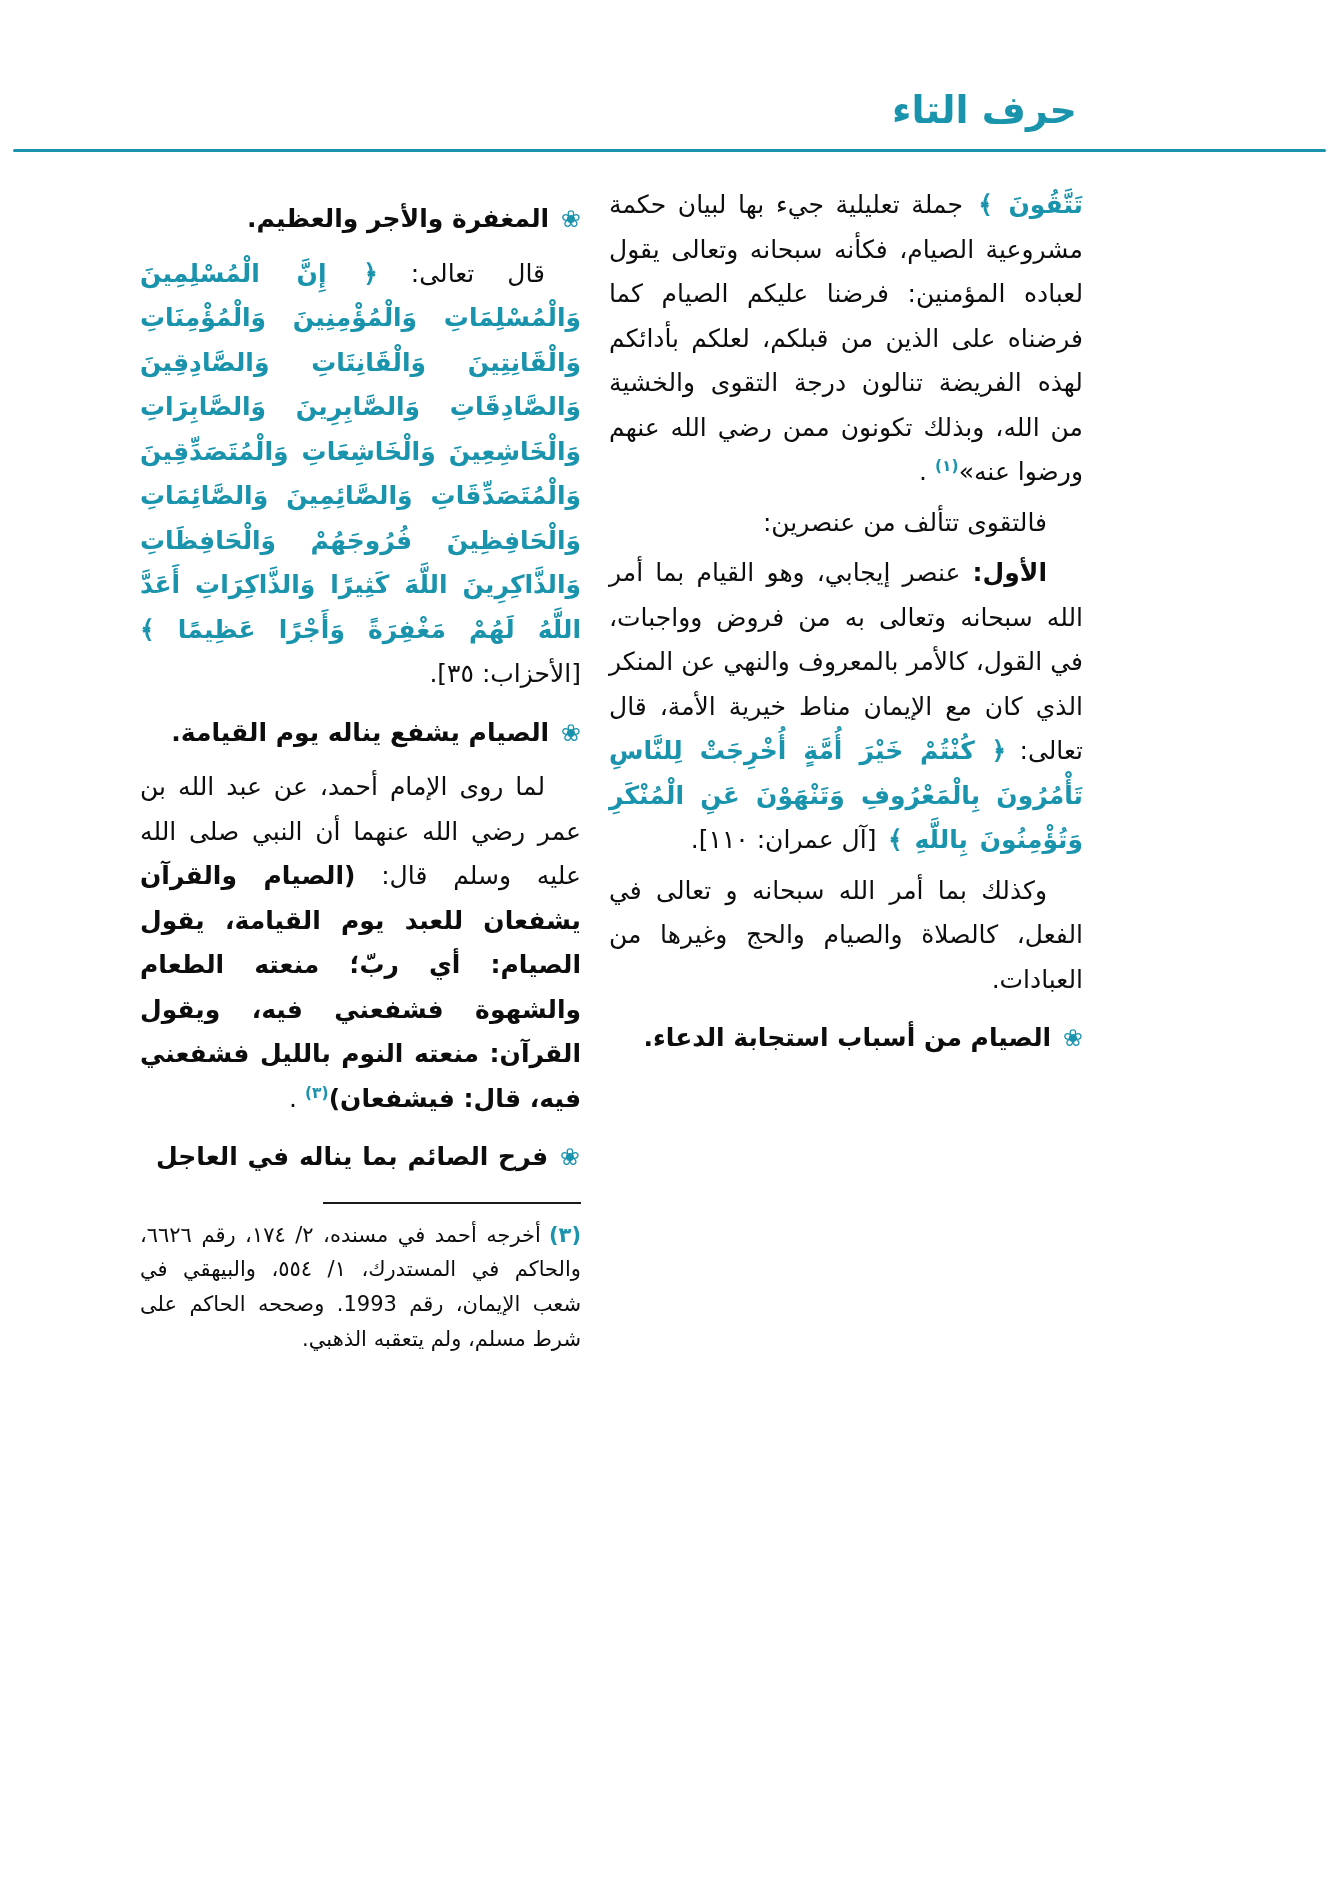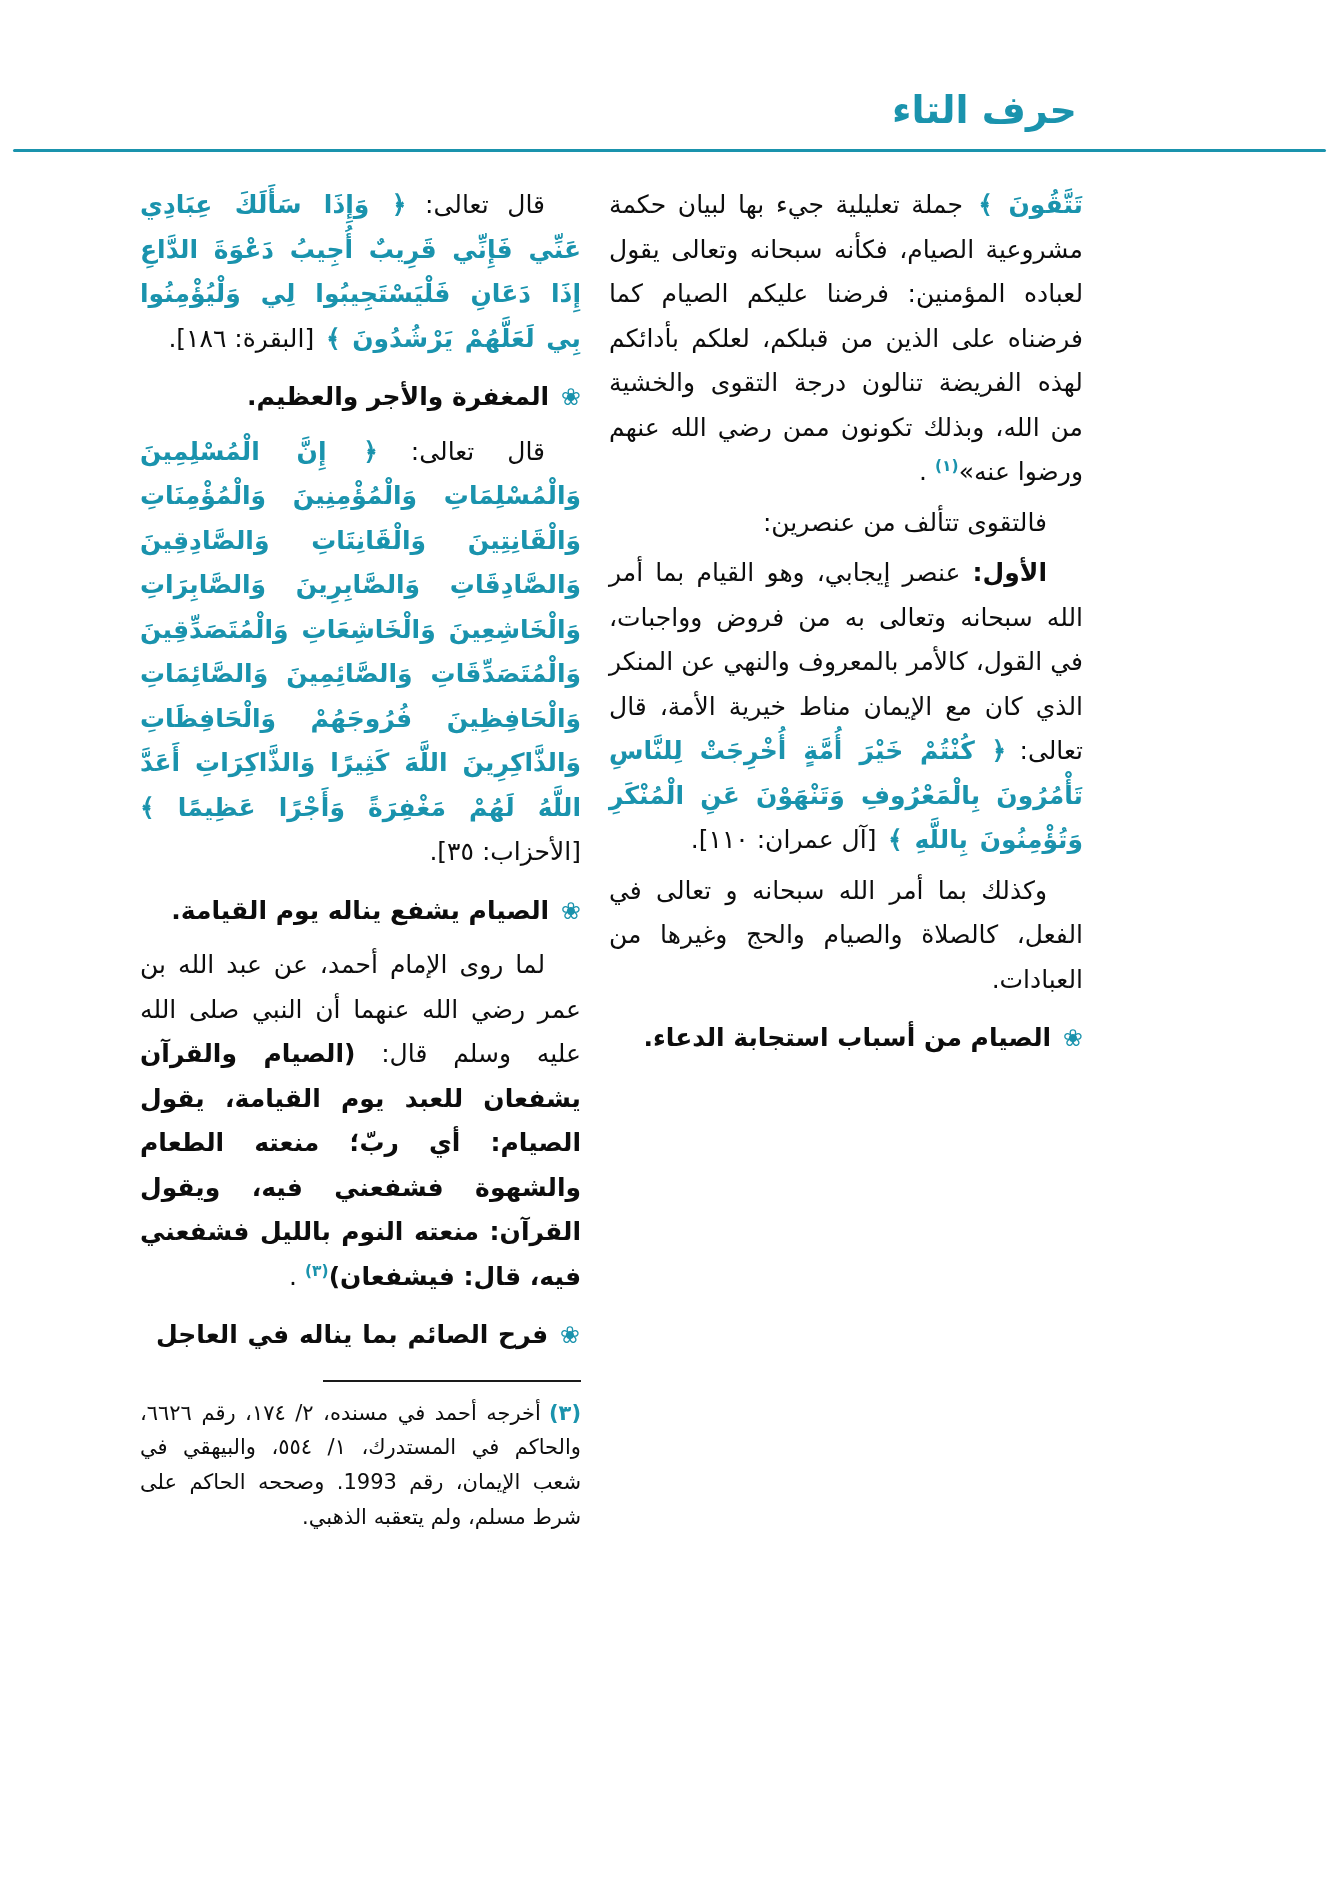--- a/index.html
+++ b/index.html
@@ -134,21 +134,20 @@
           <p class="para"><span class="run run-quran">تَتَّقُونَ ﴾ </span><span class="run run-normal">جملة تعليلية جيء بها لبيان حكمة مشروعية الصيام، فكأنه سبحانه وتعالى يقول لعباده المؤمنين: فرضنا عليكم الصيام كما فرضناه على الذين من قبلكم، لعلكم بأدائكم لهذه الفريضة تنالون درجة التقوى والخشية من الله، وبذلك تكونون ممن رضي الله عنهم ورضوا عنه»</span><span class="run run-sup">(١)</span><span class="run run-normal"> .</span></p>
           <p class="para indent"><span class="run run-normal">فالتقوى تتألف من عنصرين:</span></p>
           <p class="para indent"><span class="run run-bold">الأول:</span><span class="run run-normal"> عنصر إيجابي، وهو القيام بما أمر الله سبحانه وتعالى به من فروض وواجبات، في القول، كالأمر بالمعروف والنهي عن المنكر الذي كان مع الإيمان مناط خيرية الأمة، قال تعالى: </span><span class="run run-quran">﴿ كُنْتُمْ خَيْرَ أُمَّةٍ أُخْرِجَتْ لِلنَّاسِ تَأْمُرُونَ بِالْمَعْرُوفِ وَتَنْهَوْنَ عَنِ الْمُنْكَرِ وَتُؤْمِنُونَ بِاللَّهِ ﴾ </span><span class="run run-normal">[آل عمران: ١١٠].</span></p>
           <p class="para indent"><span class="run run-normal">وكذلك بما أمر الله سبحانه و تعالى في الفعل، كالصلاة والصيام والحج وغيرها من العبادات.</span></p>
           <p class="para heading"><span class="run run-flower">❀</span><span class="run run-heading">الصيام من أسباب استجابة الدعاء.</span></p>
         </div>
     </div>
 
     <div class="col-left">
       <div class="paragraphs">
-          <p class="para indent"><span class="run run-normal">قال تعالى: </span><span class="run run-quran">﴿ وَإِذَا سَأَلَكَ عِبَادِي عَنِّي فَإِنِّي قَرِيبٌ أُجِيبُ دَعْوَةَ الدَّاعِ إِذَا دَعَانِ فَلْيَسْتَجِيبُوا لِي وَلْيُؤْمِنُوا بِي لَعَلَّهُمْ يَرْشُدُونَ ﴾ </span><span class="run run-normal">[البقرة: ١٨٦].</span></p>
           <p class="para heading"><span class="run run-flower">❀</span><span class="run run-heading">المغفرة والأجر والعظيم.</span></p>
           <p class="para indent"><span class="run run-normal">قال تعالى: </span><span class="run run-quran">﴿ إِنَّ الْمُسْلِمِينَ وَالْمُسْلِمَاتِ وَالْمُؤْمِنِينَ وَالْمُؤْمِنَاتِ وَالْقَانِتِينَ وَالْقَانِتَاتِ وَالصَّادِقِينَ وَالصَّادِقَاتِ وَالصَّابِرِينَ وَالصَّابِرَاتِ وَالْخَاشِعِينَ وَالْخَاشِعَاتِ وَالْمُتَصَدِّقِينَ وَالْمُتَصَدِّقَاتِ وَالصَّائِمِينَ وَالصَّائِمَاتِ وَالْحَافِظِينَ فُرُوجَهُمْ وَالْحَافِظَاتِ وَالذَّاكِرِينَ اللَّهَ كَثِيرًا وَالذَّاكِرَاتِ أَعَدَّ اللَّهُ لَهُمْ مَغْفِرَةً وَأَجْرًا عَظِيمًا ﴾ </span><span class="run run-normal">[الأحزاب: ٣٥].</span></p>
           <p class="para heading"><span class="run run-flower">❀</span><span class="run run-heading">الصيام يشفع يناله يوم القيامة.</span></p>
           <p class="para indent"><span class="run run-normal">لما روى الإمام أحمد، عن عبد الله بن عمر رضي الله عنهما أن النبي صلى الله عليه وسلم قال: </span><span class="run run-bold">(الصيام والقرآن يشفعان للعبد يوم القيامة، يقول الصيام: أي ربّ؛ منعته الطعام والشهوة فشفعني فيه، ويقول القرآن: منعته النوم بالليل فشفعني فيه، قال: فيشفعان)</span><span class="run run-sup">(٣)</span><span class="run run-normal"> .</span></p>
           <p class="para heading stretch"><span class="run run-flower">❀</span><span class="run run-heading">فرح الصائم بما يناله في العاجل</span></p>
         </div>
       <div class="footnotes">
         <div class="fn-sep"></div>
         <div class="footnotes-list">
             <div class="footnote"><span class="fn-marker">(٣)</span><span class="fn-text">أخرجه أحمد في مسنده، ٢/ ١٧٤، رقم ٦٦٢٦، والحاكم في المستدرك، ١/ ٥٥٤، والبيهقي في شعب الإيمان، رقم 1993. وصححه الحاكم على شرط مسلم، ولم يتعقبه الذهبي.</span></div>

